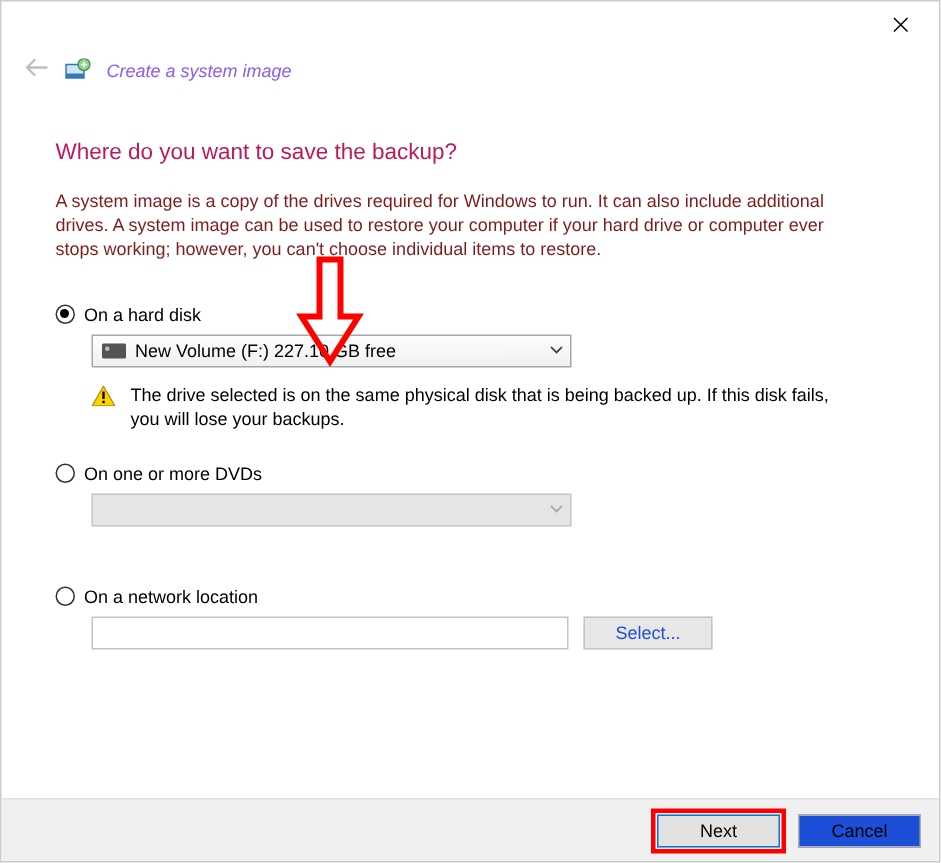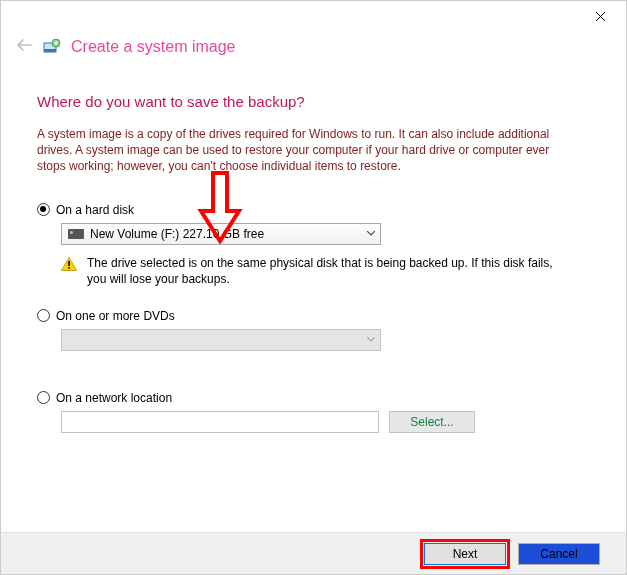--- a/index.html
+++ b/index.html
@@ -40,22 +40,23 @@
     padding: 4px 10px 0 14px;
     height: 28px;
   }
   .back-arrow {
     color: #b8b8b8;
     font-size: 16px;
     width: 18px;
     text-align: center;
   }
   .header-title {
-    font-size: 16px;
-    color: #ec4899;
+    font-size: 12px;
+    color: #8b5cf6;
+    font-style: italic;
   }
   .content {
     padding: 24px 36px 0 36px;
   }
   .heading {
     color: #be185d;
     font-size: 15px;
     font-weight: 400;
     margin: 10px 0 16px 0;
   }
@@ -153,35 +154,35 @@
   }
   .net-input {
     width: 318px; height: 22px;
     border: 1px solid #c4c4c4;
     background: #fff;
   }
   .select-btn {
     width: 86px; height: 22px;
     border: 1px solid #c4c4c4;
     background: #e7e7e7;
-    color: #15803d;
+    color: #1d4ed8;
     font-size: 12px;
     display: flex; align-items: center; justify-content: center;
   }
   .footer {
     position: absolute;
     bottom: 0; left: 0; right: 0;
     height: 42px;
     background: #f0f0f0;
     border-top: 1px solid #e0e0e0;
     display: flex;
     align-items: center;
     justify-content: flex-end;
     gap: 8px;
-    padding-right: 26px;
+    padding-right: 12px;
   }
   .btn {
     width: 82px; height: 22px;
     background: #1d4ed8;
     border: 1px solid #adadad;
     font-size: 12px;
     display: flex; align-items: center; justify-content: center;
     cursor: pointer;
   }
   .btn.primary {

